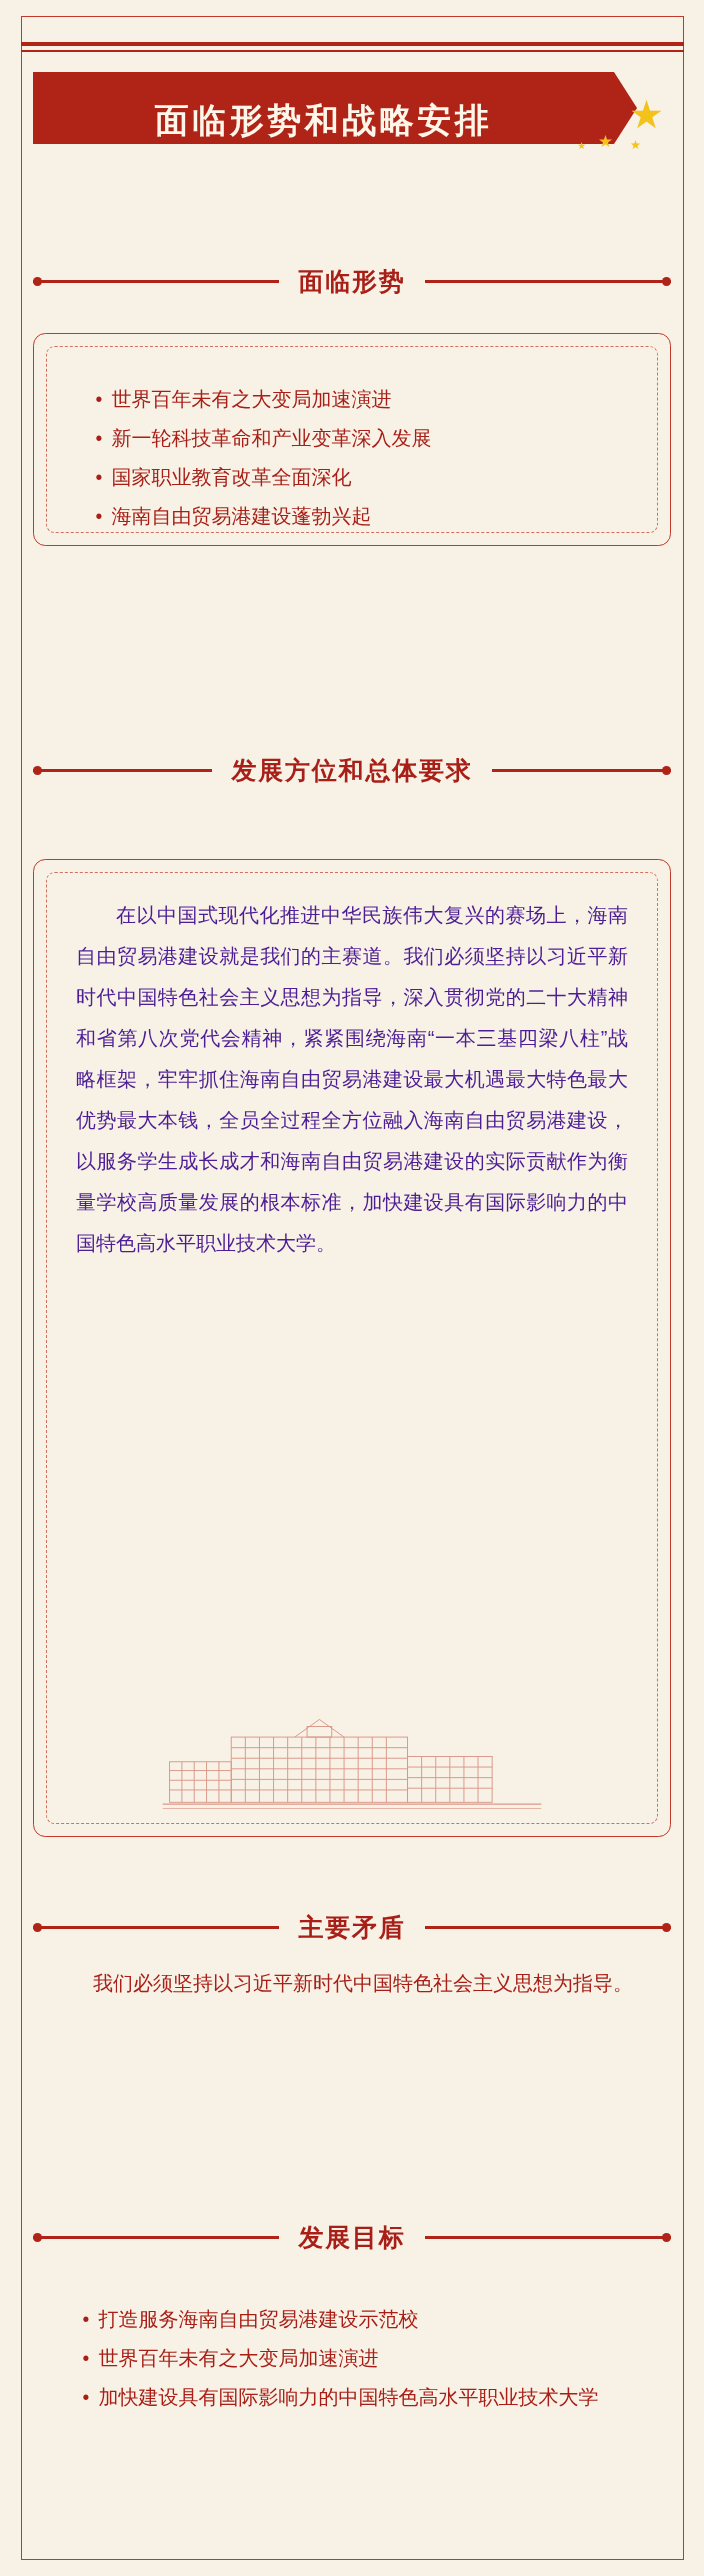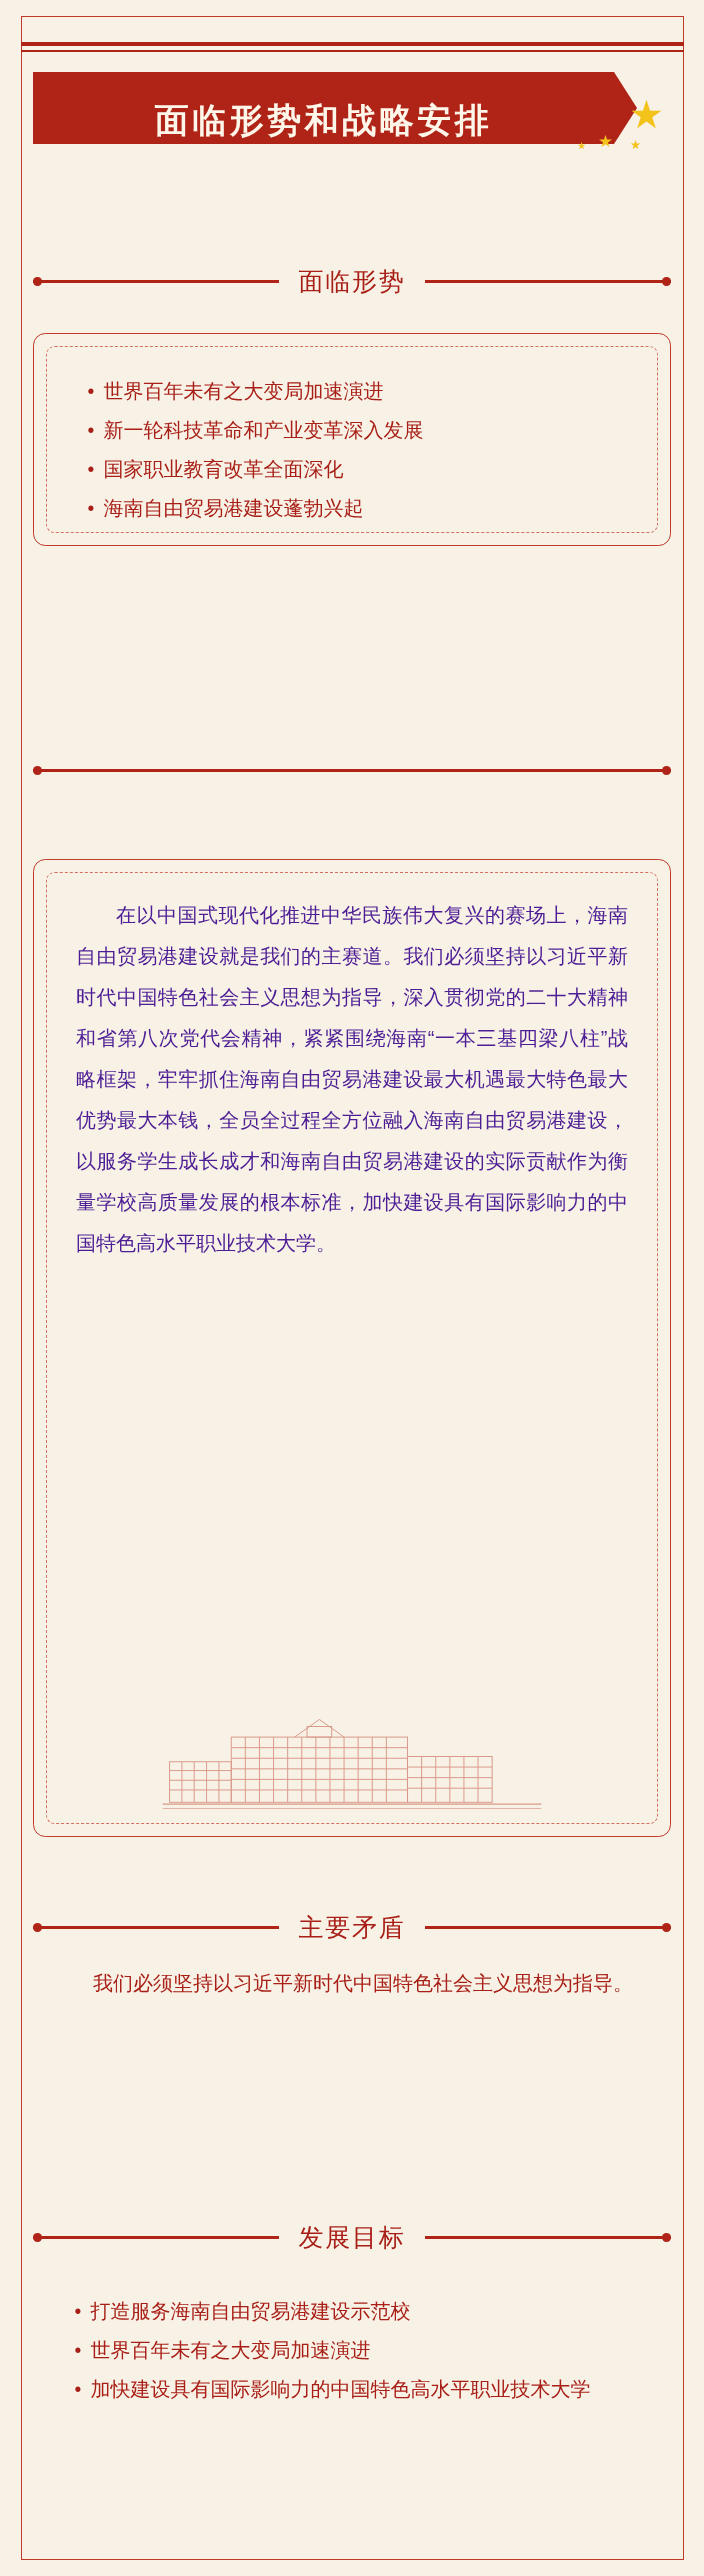--- a/index.html
+++ b/index.html
@@ -155,21 +155,21 @@
     top: -3.1px;
     width: 8.8px;
     height: 8.8px;
     border-radius: 50%;
     background: #b02418;
   }
   .sec-head .sec-title {
     flex: 0 0 auto;
     padding: 0 19.4px;
     font-size: 25px;
-    font-weight: normal;
+    font-weight: bold;
     color: #a81f17;
     letter-spacing: 1.8px;
     white-space: nowrap;
   }
 
   
   .solid-box {
     position: absolute;
     left: 33px;
     width: 638px;
@@ -184,21 +184,21 @@
     right: 12.3px;
     top: 12.3px;
     bottom: 12.3px;
     border: 1.8px dashed #d2705f;
     border-radius: 8.8px;
     box-sizing: border-box;
   }
 
   ul.bullets {
     list-style: none;
-    margin: 8px;
+    margin: 16px;
     padding: 0;
   }
   ul.bullets li {
     font-size: 20px;
     line-height: 39px;
     color: #a81f17;
     position: relative;
     padding-left: 19.4px;
     white-space: nowrap;
   }
@@ -275,20 +275,21 @@
     <ul class="bullets" style="position:absolute; left:42px; top:30px;">
       <li>世界百年未有之大变局加速演进</li>
       <li>新一轮科技革命和产业变革深入发展</li>
       <li>国家职业教育改革全面深化</li>
       <li>海南自由贸易港建设蓬勃兴起</li>
     </ul>
   </div>
 
   <div class="sec-head" style="top:753px;">
     <span class="rail left"></span>
+    <span class="sec-title">发展方位和总体要求</span>
     <span class="rail right"></span>
   </div>
 
   <div class="solid-box" style="top:859px; height:978px;">
     <div class="dashed-box"></div>
     <p class="para" style="position:absolute; left:42px; right:42px; top:35px;">在以中国式现代化推进中华民族伟大复兴的赛场上，海南自由贸易港建设就是我们的主赛道。我们必须坚持以习近平新时代中国特色社会主义思想为指导，深入贯彻党的二十大精神和省第八次党代会精神，紧紧围绕海南“一本三基四梁八柱”战略框架，牢牢抓住海南自由贸易港建设最大机遇最大特色最大优势最大本钱，全员全过程全方位融入海南自由贸易港建设，以服务学生成长成才和海南自由贸易港建设的实际贡献作为衡量学校高质量发展的根本标准，加快建设具有国际影响力的中国特色高水平职业技术大学。</p>
 
     <svg class="building" viewBox="0 0 430 120">
       <g fill="none" stroke="#c0503f" stroke-width="1.1">
 

